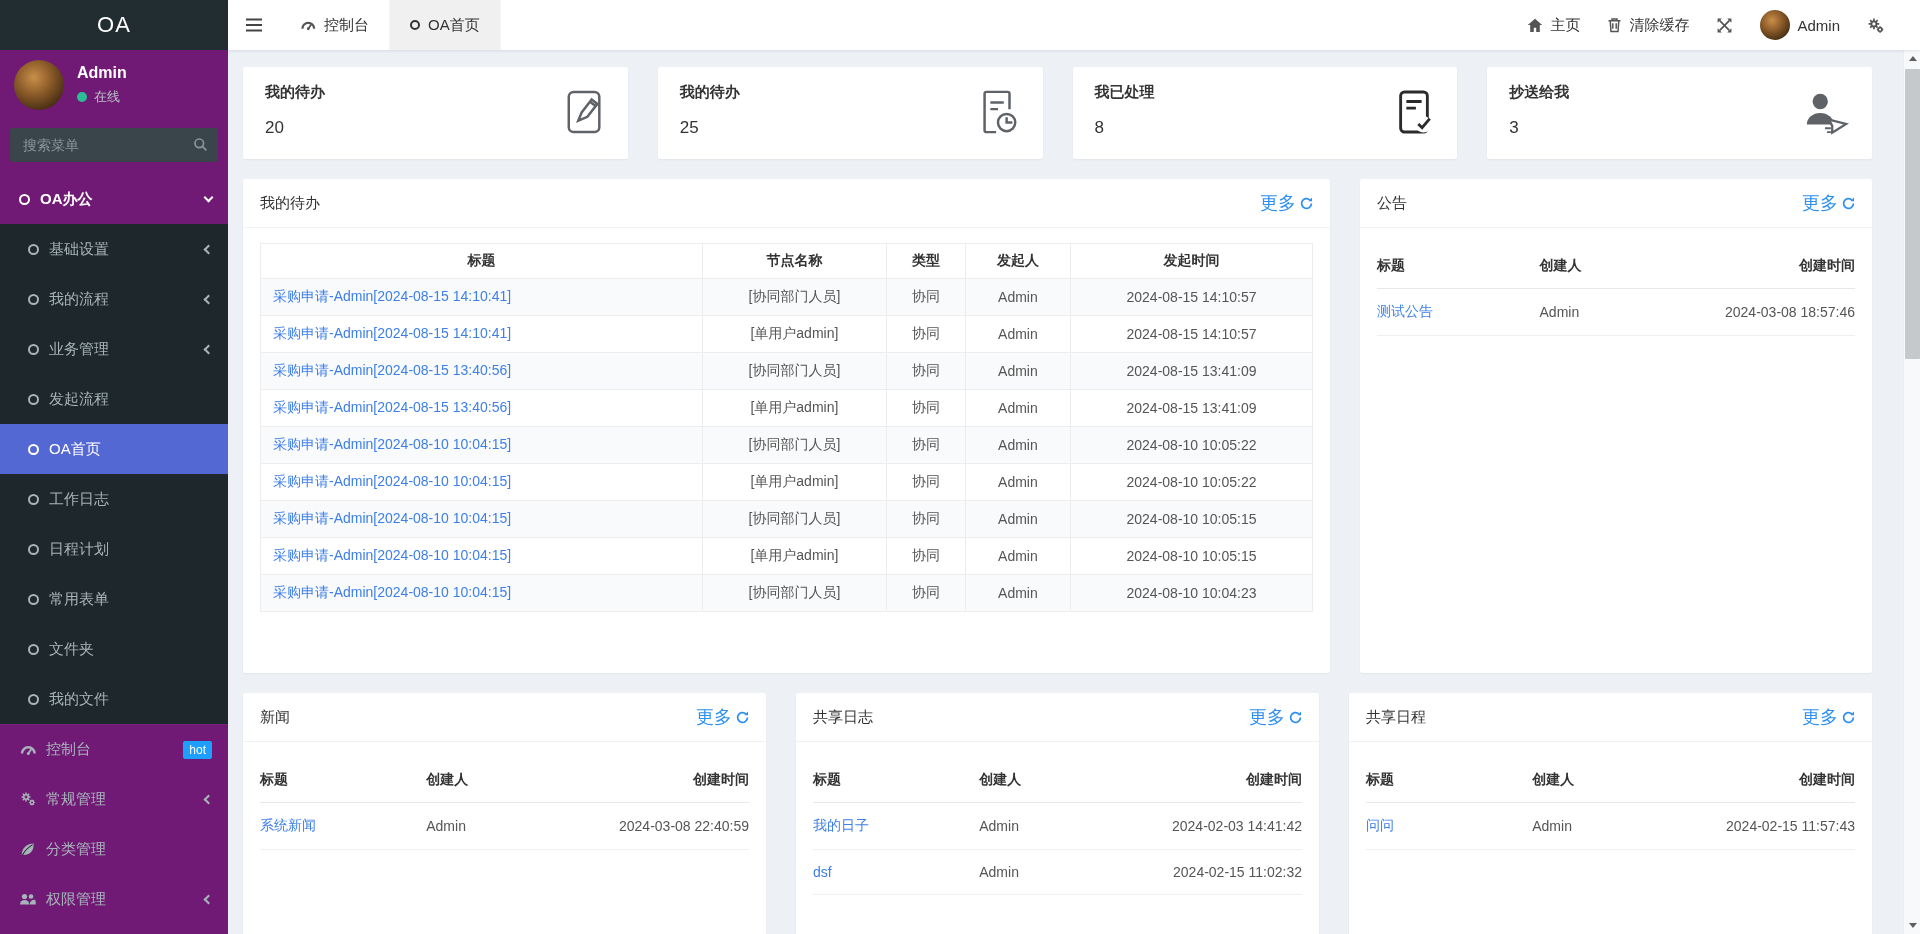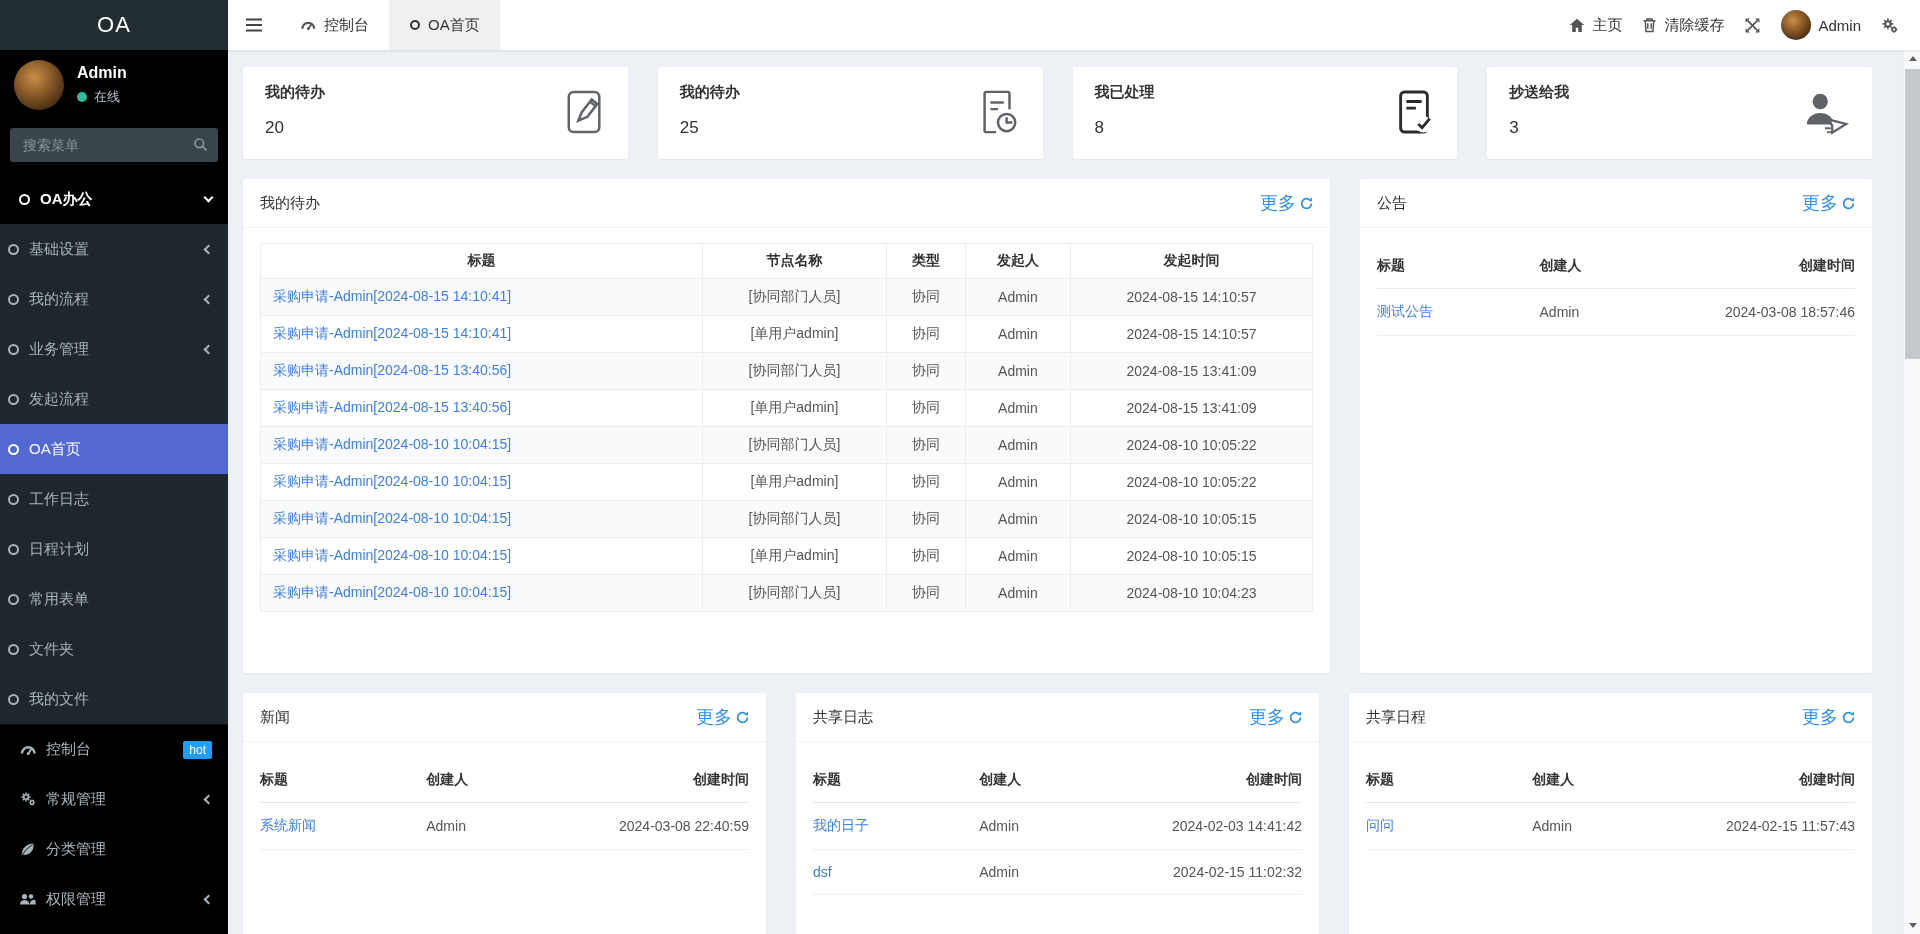--- a/index.html
+++ b/index.html
@@ -1,63 +1,63 @@
 <!DOCTYPE html>
 <html><head>
 <meta charset="utf-8">
 <style>
   * { margin:0; padding:0; box-sizing:border-box; }
   html,body { width:1920px; height:934px; overflow:hidden;
     font-family:"Liberation Sans","DejaVu Sans",sans-serif; font-size:14px; color:#333; background:#edf0f5; }
   .app { display:flex; width:100%; height:100%; }
 
   
-  .sidebar { width:228px; height:100%; background:#000000; flex-shrink:0; display:flex; flex-direction:column; overflow:hidden; }
+  .sidebar { width:228px; height:100%; background:#701a75; flex-shrink:0; display:flex; flex-direction:column; overflow:hidden; }
   .logo { height:50px; display:flex; align-items:center; justify-content:center;
     color:#fff; font-size:22px; letter-spacing:1px; background:#222d32; cursor:pointer; }
   .user-panel { display:flex; align-items:center; padding:10px 14px 12px; }
   .avatar-lg { width:50px; height:50px; border-radius:50%; flex-shrink:0;
     background:radial-gradient(circle at 40% 35%, #c98f4a 0%, #8a5a28 40%, #4a3015 75%, #2a1c0d 100%); }
   .user-meta { margin-left:13px; }
   .user-name { color:#fff; font-weight:bold; font-size:16px; margin-bottom:6px; }
   .user-status { color:#b7c2c7; font-size:13px; display:flex; align-items:center; }
   .dot { width:10px; height:10px; border-radius:50%; background:#2cbd96; margin-right:7px; display:inline-block; }
   .search-box { margin:6px 10px 12px; position:relative; }
   .search-box input { width:100%; height:34px; background:#3a454b; border:none; border-radius:3px;
     color:#ccd4d8; font-size:14px; padding:0 34px 0 13px; outline:none; font-family:inherit; }
   .search-box input::placeholder { color:#8a959b; }
   .search-icon { position:absolute; right:10px; top:9px; color:#8a959b; }
   .menu { flex:1; }
   .menu-item { display:flex; align-items:center; height:50px; padding:0 16px 0 19px;
     color:#a7b4ba; font-size:15px; cursor:pointer; text-decoration:none; position:relative; }
   .menu-item .mi-label { margin-left:10px; }
   .menu-item.parent-active { color:#fff; font-weight:bold; }
   .submenu { background:#1d272c; }
-  .submenu .menu-item { padding-left:8px; }
+  .submenu .menu-item { padding-left:28px; }
   .submenu .menu-item.selected { background:#5468d4; color:#fff; }
   .ring { width:11px; height:11px; border:2px solid currentColor; border-radius:50%; flex-shrink:0; }
   .chev { width:7px; height:7px; border-left:2px solid currentColor; border-bottom:2px solid currentColor;
     margin-left:auto; flex-shrink:0; }
   .chev.left  { transform:rotate(45deg); }
   .chev.down  { transform:rotate(-45deg); margin-top:-3px; }
   .section-sep { border-top:1px solid rgba(255,255,255,0.05); }
   .badge-hot { margin-left:auto; background:#1e9fff; color:#fff; font-size:12px; line-height:1;
     padding:3px 6px; border-radius:2px; font-weight:normal;text-align:right; }
   .mi-ico { width:17px; display:flex; justify-content:center; flex-shrink:0; }
 
   
   .main { flex:1; display:flex; flex-direction:column; position:relative; min-width:0; }
   .topbar { height:50px; background:#fff; display:flex; align-items:stretch;
     box-shadow:0 1px 3px rgba(0,0,0,0.1); position:relative; z-index:5; }
   .burger { width:52px; display:flex; align-items:center; justify-content:center; cursor:pointer; color:#444; }
   .tab { display:flex; align-items:center; gap:8px; padding:0 20px; font-size:15px; color:#333;
     cursor:pointer; border-right:1px solid #f5f5f5; }
   .tab.active { background:#f0f0f0; }
   .tab .ring { width:10px; height:10px; }
-  .top-right { margin-left:auto; display:flex; align-items:center; gap:20px; padding-right:22px; }
+  .top-right { margin-left:auto; display:flex; align-items:center; gap:27px; padding-right:36px; }
   .top-link { display:flex; align-items:center; gap:7px; font-size:15px; color:#333; cursor:pointer; }
   .avatar-sm { width:30px; height:30px; border-radius:50%;
     background:radial-gradient(circle at 40% 35%, #c98f4a 0%, #8a5a28 40%, #4a3015 75%, #2a1c0d 100%); }
   .icon { color:#555; display:inline-flex; }
 
   
   .content { flex:1; padding:17px 48px 0 15px; overflow:hidden; position:relative; }
   .stats-row { display:grid; grid-template-columns:repeat(4,1fr); gap:30px; margin-bottom:20px; }
   .stat-card { background:#fff; height:92px; border-radius:2px; box-shadow:0 1px 2px rgba(0,0,0,0.05);
     padding:16px 22px; display:flex; justify-content:space-between; }

